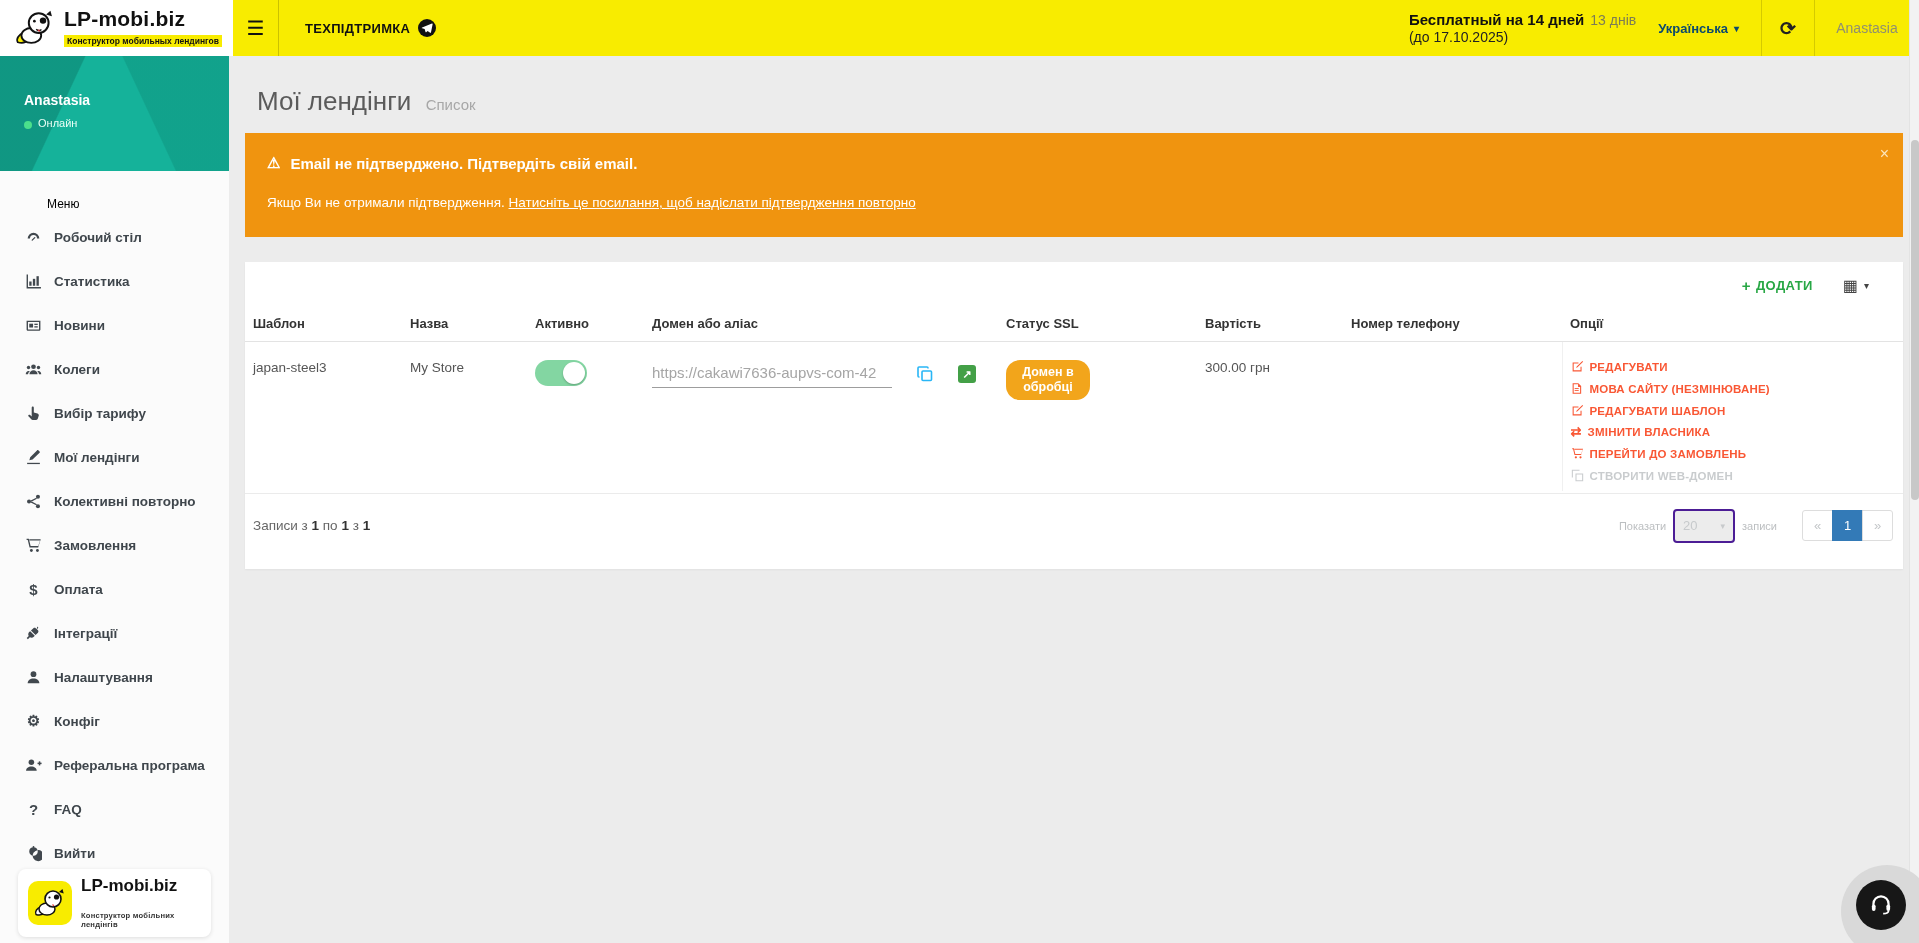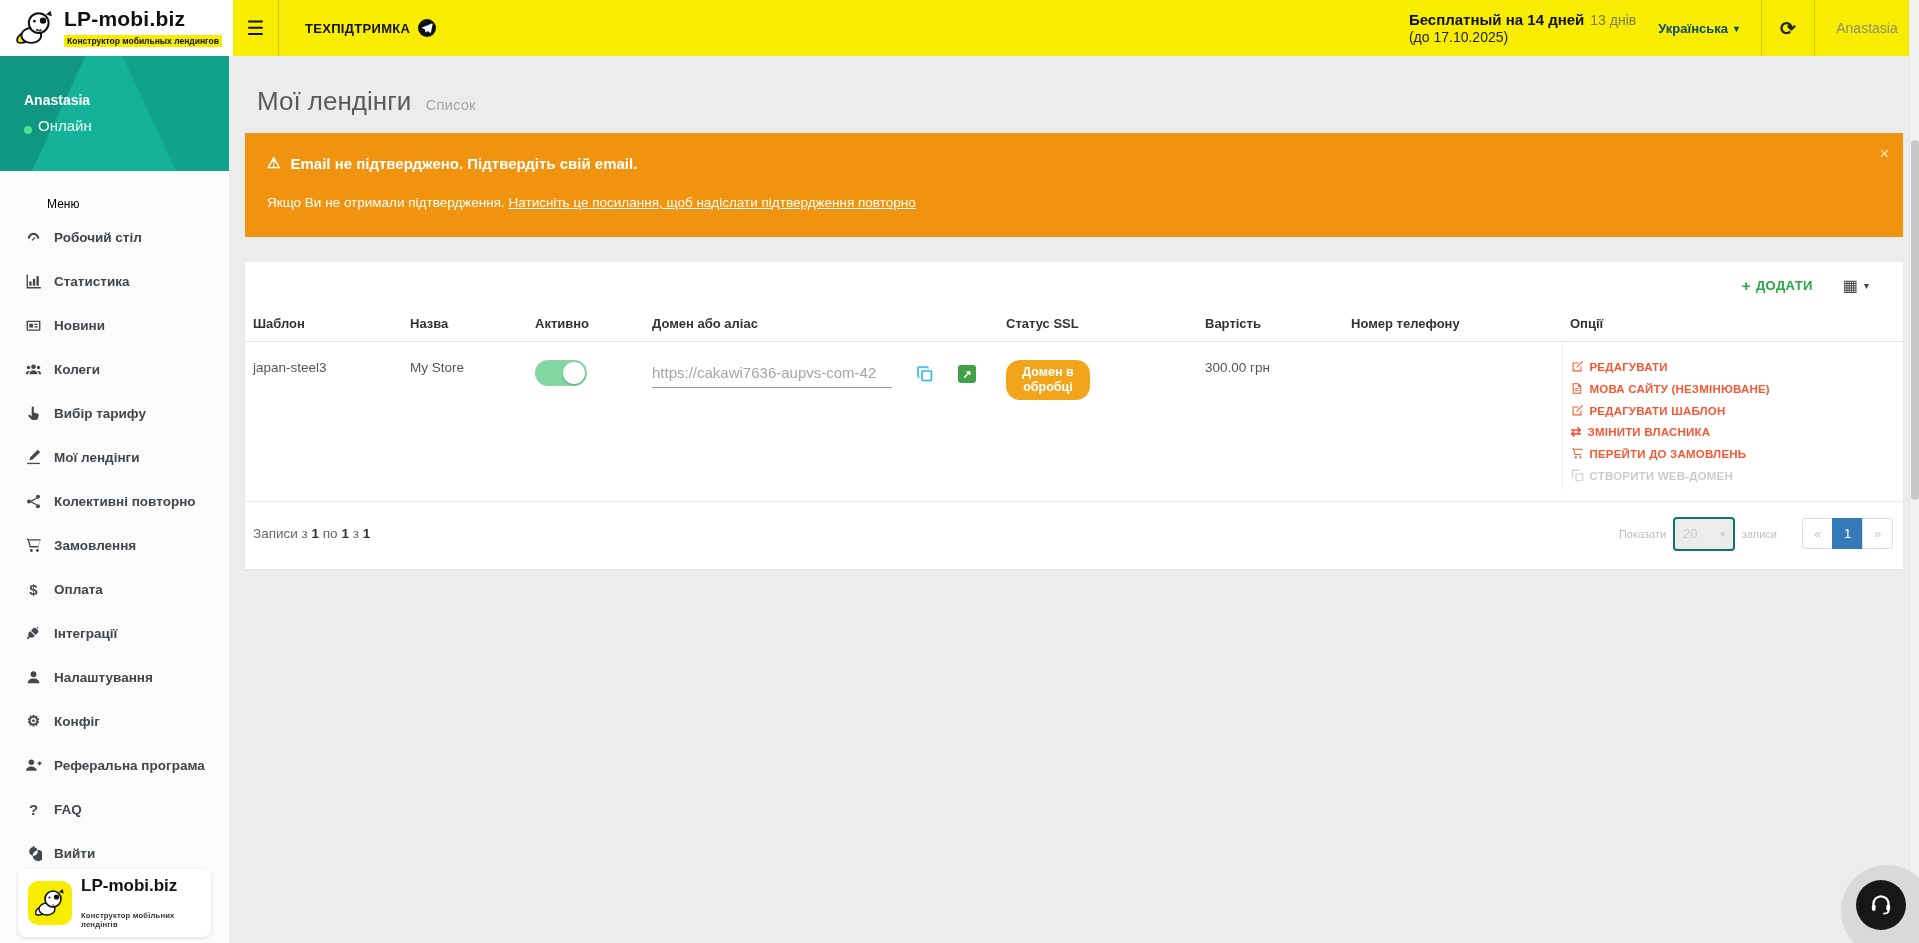--- a/index.html
+++ b/index.html
@@ -28,21 +28,21 @@
 
   
   .sidebar { position:absolute; top:56px; left:0; width:229px; height:887px; background:#fbfbfb; z-index:20; }
   .profile { height:115px; color:#fff; padding:36px 0 0 24px;
     background-color:#15b29a;
     background-image:
       linear-gradient(115deg, rgba(0,70,60,.25) 0%, rgba(0,70,60,.25) 30%, rgba(255,255,255,0) 30.5%),
       linear-gradient(65deg, rgba(255,255,255,0) 62%, rgba(0,90,75,.18) 62.5%);
   }
   .profile .pname { font-size:14px; font-weight:bold; margin-bottom:9px; }
-  .profile .pstat { font-size:15px; color:#eafff6; display:flex; align-items:flex-end; gap:6px; }
+  .profile .pstat { font-size:11px; color:#eafff6; display:flex; align-items:flex-end; gap:6px; }
   .dot { width:8px; height:8px; border-radius:50%; background:#4be08c; display:inline-block; }
   .menu-label { color:#000000; font-size:12px; padding:26px 0 4px 20px;margin-left:27px; }
   .nav-item { display:flex; align-items:center; height:44px; padding-left:24px; gap:11px; text-decoration:none; color:#3f464c; font-size:13.5px; font-weight:bold; cursor:pointer; }
   .mi { width:19px; height:17px; display:flex; align-items:center; justify-content:center; color:#41484e; flex:0 0 auto; }
   .mi svg { width:17px; height:17px; fill:currentColor; }
   .mi.glyph { font-size:15px; font-weight:bold; }
   .side-card { position:absolute; left:18px; right:18px; bottom:6px; background:#fff; border-radius:8px; box-shadow:0 1px 4px rgba(0,0,0,.12); padding:8px 10px; display:flex; align-items:center; gap:9px; }
   .side-tile { width:44px; height:44px; background:#f8ec00; border-radius:10px; display:flex; align-items:center; justify-content:center; flex:0 0 auto; }
   .side-tile svg { width:34px; height:32px; }
   .side-card .t { font-size:17px; font-weight:bold; color:#111; line-height:18px; }
@@ -86,26 +86,26 @@
   .copy-ico svg { width:18px; height:18px; fill:none; stroke:#29b6f6; stroke-width:1.6; }
   .ext-ico { width:18px; height:18px; background:#43a047; border-radius:3px; color:#fff; font-size:11px; font-weight:bold; display:inline-flex; align-items:center; justify-content:center; }
 
   .ssl-badge { display:inline-block; background:#f2a51b; color:#fff; font-size:12.5px; font-weight:bold; text-align:center; line-height:1.2; padding:5px 10px; border-radius:14px; width:84px; }
 
   .opt-link { display:flex; align-items:center; gap:6px; color:#f95734; font-size:11.5px; font-weight:bold; letter-spacing:.2px; text-decoration:none; margin-bottom:9px; text-transform:uppercase; }
   .opt-link svg { width:13px; height:13px; fill:currentColor; flex:0 0 auto; }
   .opt-link .gly { font-size:13px; line-height:10px; }
   .opt-link.disabled { color:#c9ccce; cursor:default; }
 
-  .card-footer { position:absolute; left:0; right:0; bottom:4px; height:64px; border-top:1px solid #ebebeb; display:flex; align-items:center; justify-content:space-between; padding:0 10px 0 8px; }
+  .card-footer { position:absolute; left:0; right:0; bottom:12px; height:64px; border-top:1px solid #ebebeb; display:flex; align-items:center; justify-content:space-between; padding:0 10px 0 8px; }
   .records { font-size:13.5px; color:#666; }
   .records b { color:#333; }
   .foot-right { display:flex; align-items:center; gap:7px; }
   .mini-label { font-size:11px; color:#bcbfc1; }
-  .size-select { width:62px; height:34px; background:#ececec; border:2px solid #0f766e; border-radius:4px; color:#c7cacc; font-size:13px; display:flex; align-items:center; justify-content:space-between; padding:0 8px; cursor:pointer; }
+  .size-select { width:62px; height:34px; background:#ececec; border:2px solid #4c1d95; border-radius:4px; color:#c7cacc; font-size:13px; display:flex; align-items:center; justify-content:space-between; padding:0 8px; cursor:pointer; }
   .size-select .caret { font-size:9px; }
   .pager { display:flex; margin-left:18px; }
   .page-btn { min-width:31px; height:31px; border:1px solid #ddd; background:#fff; color:#c3c6c8; font-size:13px; display:flex; align-items:center; justify-content:center; cursor:pointer; }
   .page-btn.first { border-radius:3px 0 0 3px; }
   .page-btn.last { border-radius:0 3px 3px 0; margin-left:-1px; }
   .page-btn.active { background:#337ab7; border-color:#337ab7; color:#fff; margin-left:-1px; }
 
   
   .scrollbar { position:absolute; top:0; right:0; width:10px; height:943px; background:#f2f2f2; border-left:1px solid #e3e3e3; z-index:50; }
   .scroll-thumb { position:absolute; top:140px; left:1px; width:8px; height:360px; background:#c8c8c8; border-radius:4px; }

